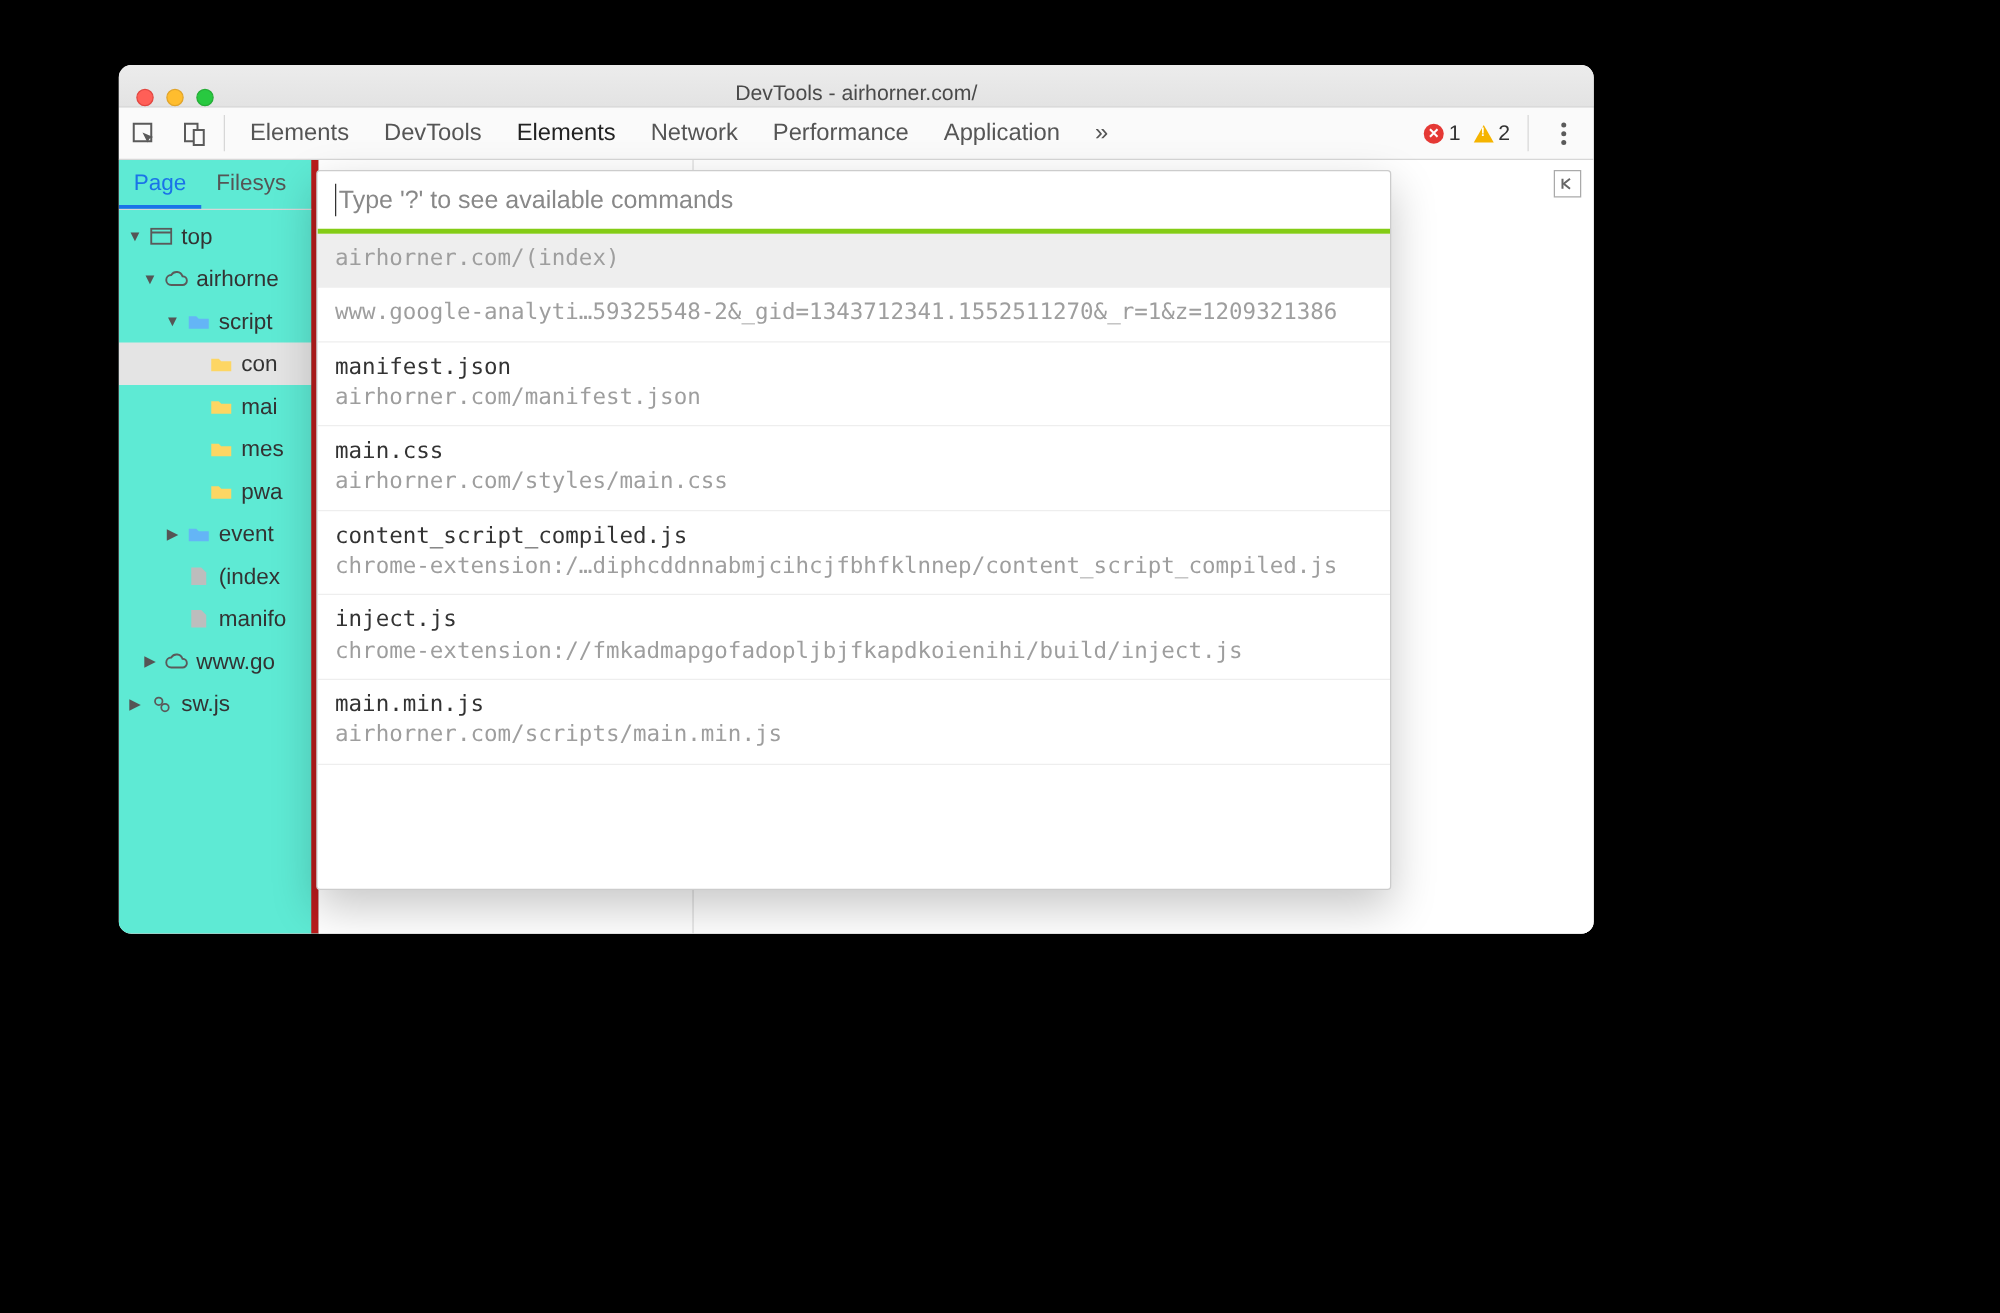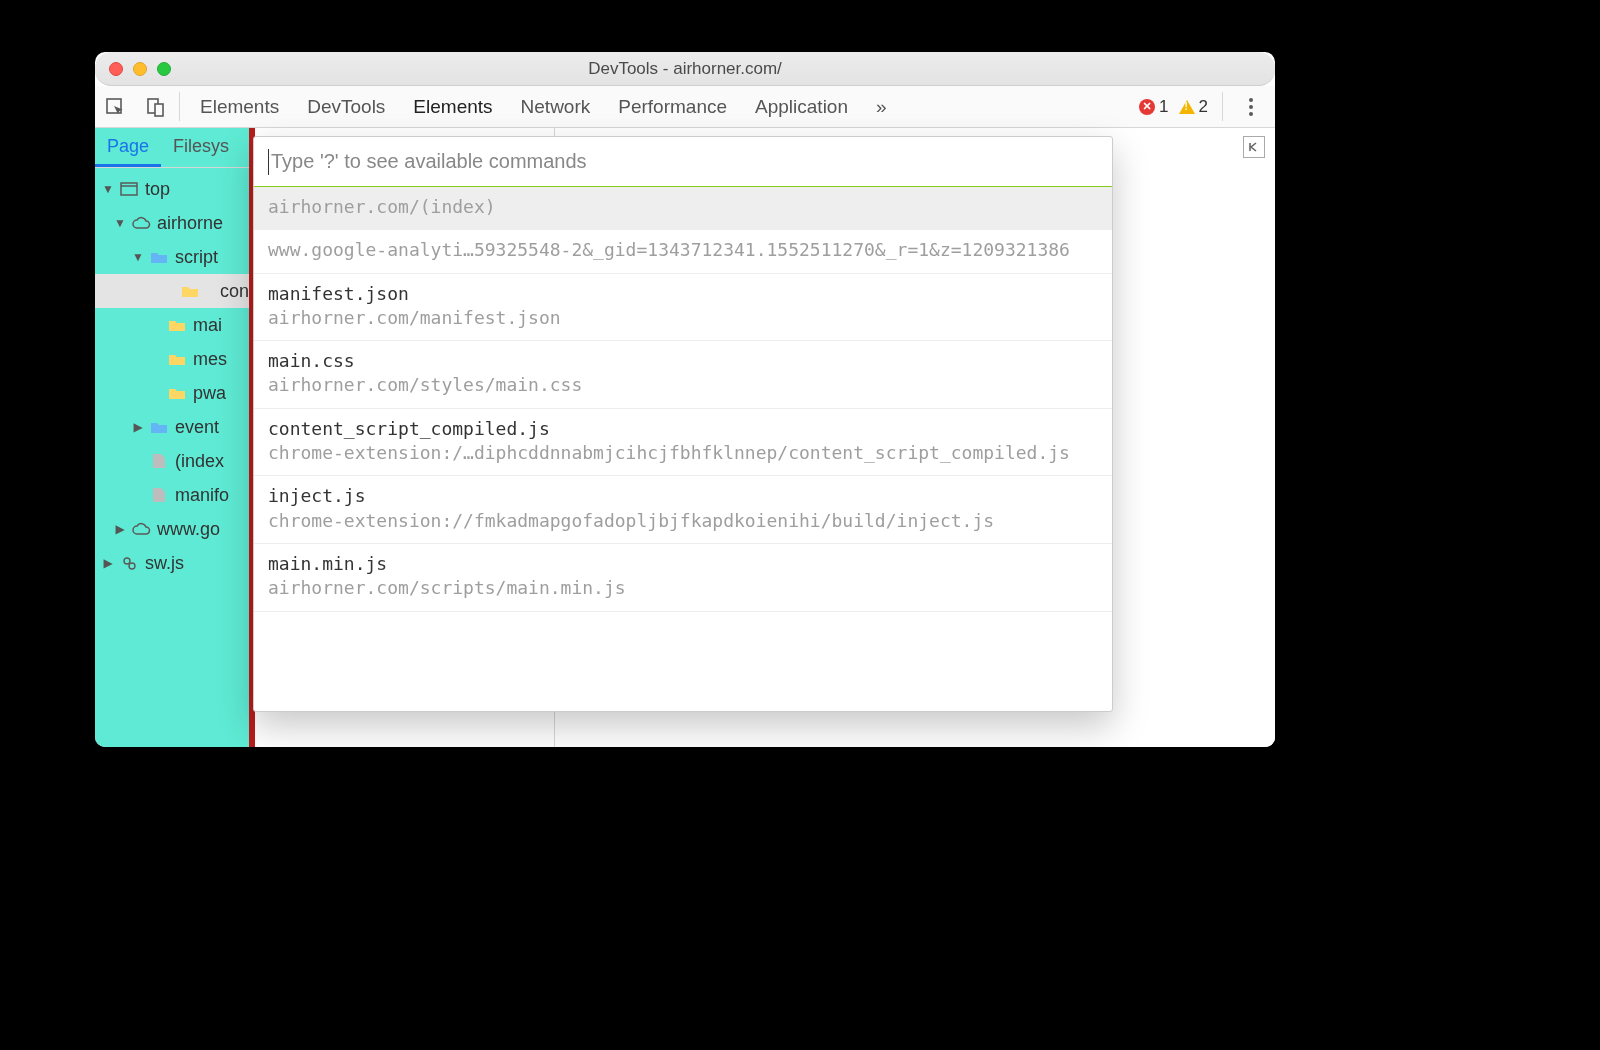--- a/index.html
+++ b/index.html
@@ -24,24 +24,23 @@
     overflow: hidden;
     display: flex;
     flex-direction: column;
   }
   
   .titlebar {
     height: 34px;
     background: linear-gradient(#ececec,#e3e3e3);
     border-bottom: 1px solid #d0d0d0;
     display: flex;
-    align-items: center;
+    align-items: flex-end;
     position: relative;
     flex: 0 0 auto;
-    border-radius: 16px;
   }
   .traffic { display: flex; gap: 10px; padding-left: 14px; }
   .tl { width: 14px; height: 14px; border-radius: 50%; }
   .tl.red { background:#ff5f57; border:1px solid #e24640;}
   .tl.yel { background:#ffbd2e; border:1px solid #e1a42a;}
   .tl.grn { background:#28c940; border:1px solid #25ad36;}
   .titletext {
     position: absolute; left:0; right:0;
     text-align: center;
     font-size: 17px;
@@ -79,21 +78,21 @@
   
   .body { flex:1; display:flex; position:relative; overflow:hidden;}
   .sidebar { width:160px; border-right:6px solid #b91c1c; background:#5eead4; display:flex; flex-direction:column;}
   .subtabs { display:flex; border-bottom:1px solid #d7d7d7; height:40px;}
   .subtab { padding:8px 12px; font-size:18px; color:#555; }
   .subtab.active { color:#1a73e8; border-bottom:3px solid #1a73e8; font-weight:500; padding-bottom:5px;}
   .tree { flex:1; overflow:hidden; padding-top:4px; font-size:18px; color:#333;}
   .row { display:flex; align-items:center; height:34px; padding-left:6px; white-space:nowrap;}
   .row .twisty { width:14px; text-align:center; color:#555; font-size:12px; margin-right:4px;}
   .row .ic { width:20px; display:flex; align-items:center; justify-content:center; margin-right:6px;}
-  .row.selected { background:#e4e4e4;justify-content:space-between;}
+  .row.selected { background:#e4e4e4;}
   .indent1{padding-left:18px;} .indent2{padding-left:36px;} .indent3{padding-left:54px;}
   
   .fi-folder{fill:#64b5f6;}
   .fi-yfolder{fill:#fdd663;}
   .fi-page{fill:#bdbdbd;}
   .mainpane { flex:1; position:relative; background:#f6f6f6; display:flex;}
   .editor { flex:1; background:#fff; position:relative;}
   .collapsebtn {
     position:absolute; top:8px; right:10px; width:22px; height:22px; border:1px solid #aaa;
     display:flex; align-items:center; justify-content:center; background:#fff;
@@ -104,21 +103,21 @@
     left: 253px; top: 136px;
     width: 860px; height: 576px;
     background:#fff;
     border:1px solid #ccc;
     box-shadow: 0 14px 36px rgba(0,0,0,.22);
     display:flex; flex-direction:column;
     overflow:hidden;
     border-radius:3px;
   }
   .cmdinput {
-    height:50px; border-bottom:1px solid #84cc16;
+    height:50px; border-bottom:4px solid #84cc16;
     display:flex; align-items:center; padding:0 14px;
     font-size:20px; color:#888;
   }
   .cmdinput .caret { width:1px; height:26px; background:#333; margin-right:2px; }
   .list { flex:1; overflow:hidden;}
   .litem { padding:8px 14px 10px; border-bottom:1px solid #eee; font-family: "SFMono-Regular","Menlo","Consolas",monospace; font-size:18px; line-height:1.35;}
   .litem.sel { background:#eeeeee;}
   .litem .t { color:#333;}
   .litem .s { color:#9e9e9e;}
   svg { display:block; }

